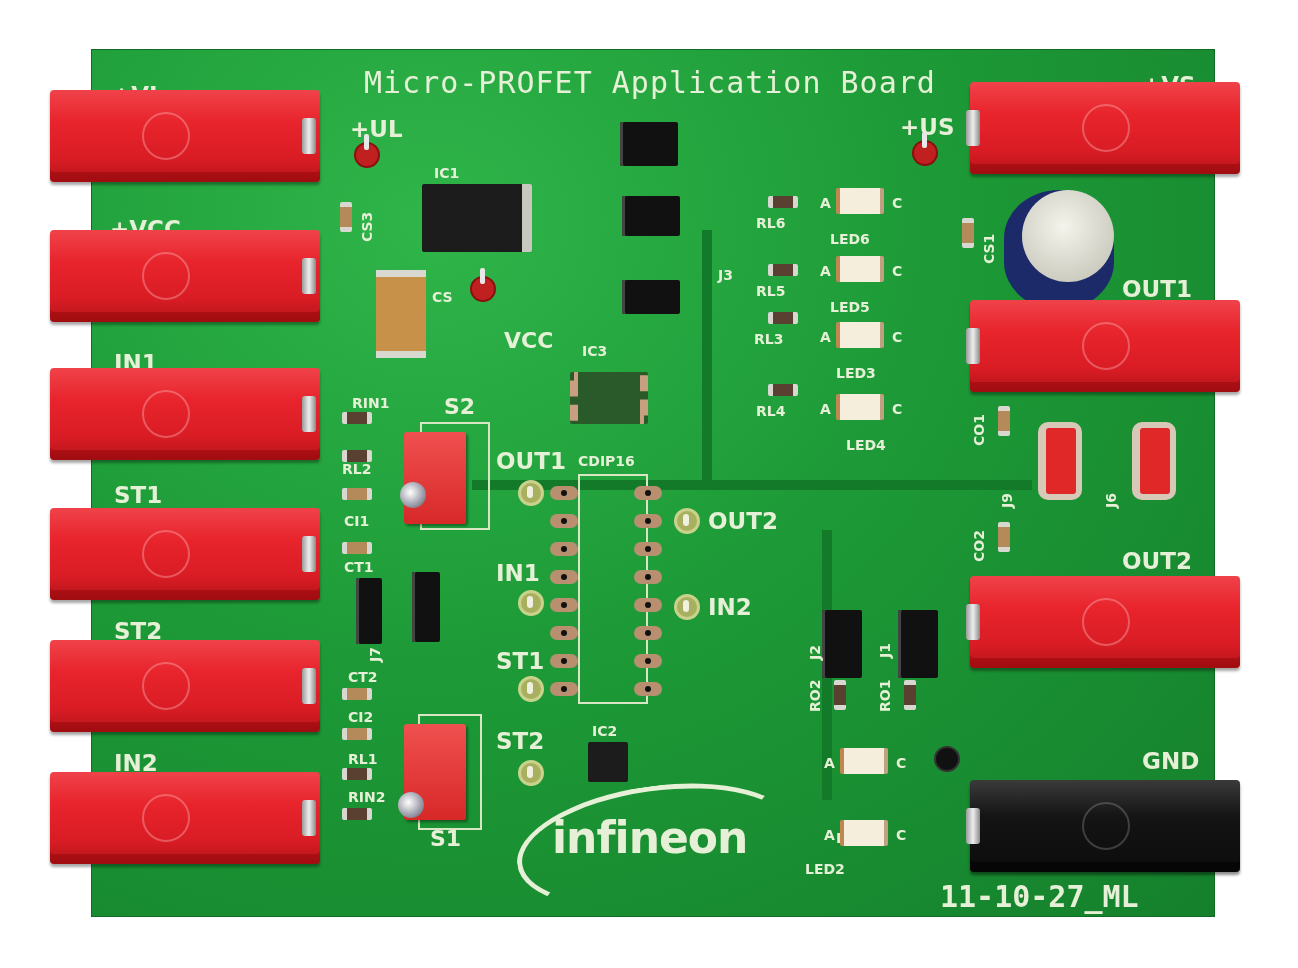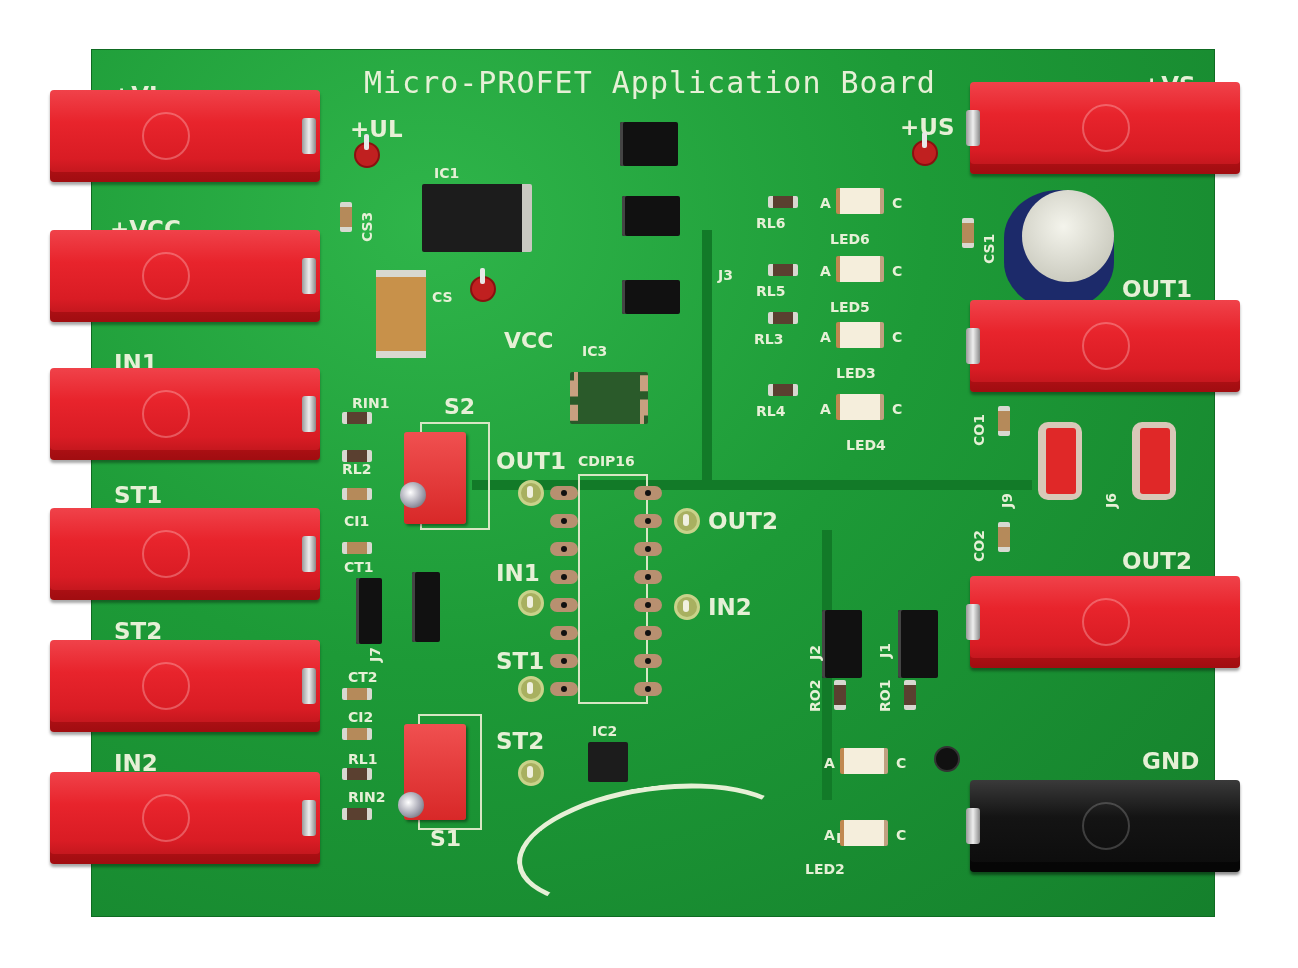--- a/index.html
+++ b/index.html
@@ -59,20 +59,21 @@
   <div class="silk lbl-md" style="left:22px;top:302px;">IN1</div>
   <div class="silk lbl-md" style="left:22px;top:434px;">ST1</div>
   <div class="silk lbl-md" style="left:22px;top:570px;">ST2</div>
   <div class="silk lbl-md" style="left:22px;top:702px;">IN2</div>
 
   <div class="silk lbl-md" style="left:1050px;top:24px;">+VS</div>
   <div class="silk lbl-md" style="left:1030px;top:228px;">OUT1</div>
   <div class="silk lbl-md" style="left:1030px;top:500px;">OUT2</div>
   <div class="silk lbl-md" style="left:1050px;top:700px;">GND</div>
 
+  <div class="silk" style="left:848px;top:832px;font-size:30px;font-weight:bold;">11-10-27_ML</div>
 
   <div class="silk lbl-md" style="left:258px;top:68px;">+UL</div>
   <div class="tp" style="left:262px;top:92px;"></div>
   <div class="silk lbl-md" style="left:808px;top:66px;">+US</div>
   <div class="tp" style="left:820px;top:90px;"></div>
 
   <div class="smd v cap" style="left:248px;top:152px;"></div>
   <div class="silk lbl-sm vert" style="left:268px;top:192px;">CS3</div>
   <div class="silk lbl-sm" style="left:342px;top:116px;">IC1</div>
   <div class="chip" style="left:330px;top:134px;width:100px;height:68px;border-right:10px solid #c8c8c0;"></div>
@@ -152,20 +153,21 @@
   <div class="dip-pad" style="left:542px;top:520px;"></div>
   <div class="dip-pad" style="left:542px;top:548px;"></div>
   <div class="dip-pad" style="left:542px;top:576px;"></div>
   <div class="dip-pad" style="left:542px;top:604px;"></div>
   <div class="dip-pad" style="left:542px;top:632px;"></div>
 
   <div class="silk lbl-sm" style="left:500px;top:674px;">IC2</div>
   <div class="chip" style="left:496px;top:692px;width:40px;height:40px;"></div>
 
   <div class="logo-swoosh" style="left:424px;top:736px;width:270px;height:110px;transform:rotate(-8deg);"></div>
+  <div class="logo" style="left:460px;top:762px;">infineon</div>
 
   <div class="silk lbl-sm" style="left:260px;top:346px;">RIN1</div>
   <div class="smd" style="left:250px;top:362px;"></div>
   <div class="smd" style="left:250px;top:400px;"></div>
   <div class="silk lbl-sm" style="left:250px;top:412px;">RL2</div>
   <div class="smd cap" style="left:250px;top:438px;"></div>
   <div class="silk lbl-sm" style="left:252px;top:464px;">CI1</div>
   <div class="smd cap" style="left:250px;top:492px;"></div>
   <div class="silk lbl-sm" style="left:252px;top:510px;">CT1</div>
   <div class="jumper" style="left:264px;top:528px;width:26px;height:66px;"></div>

